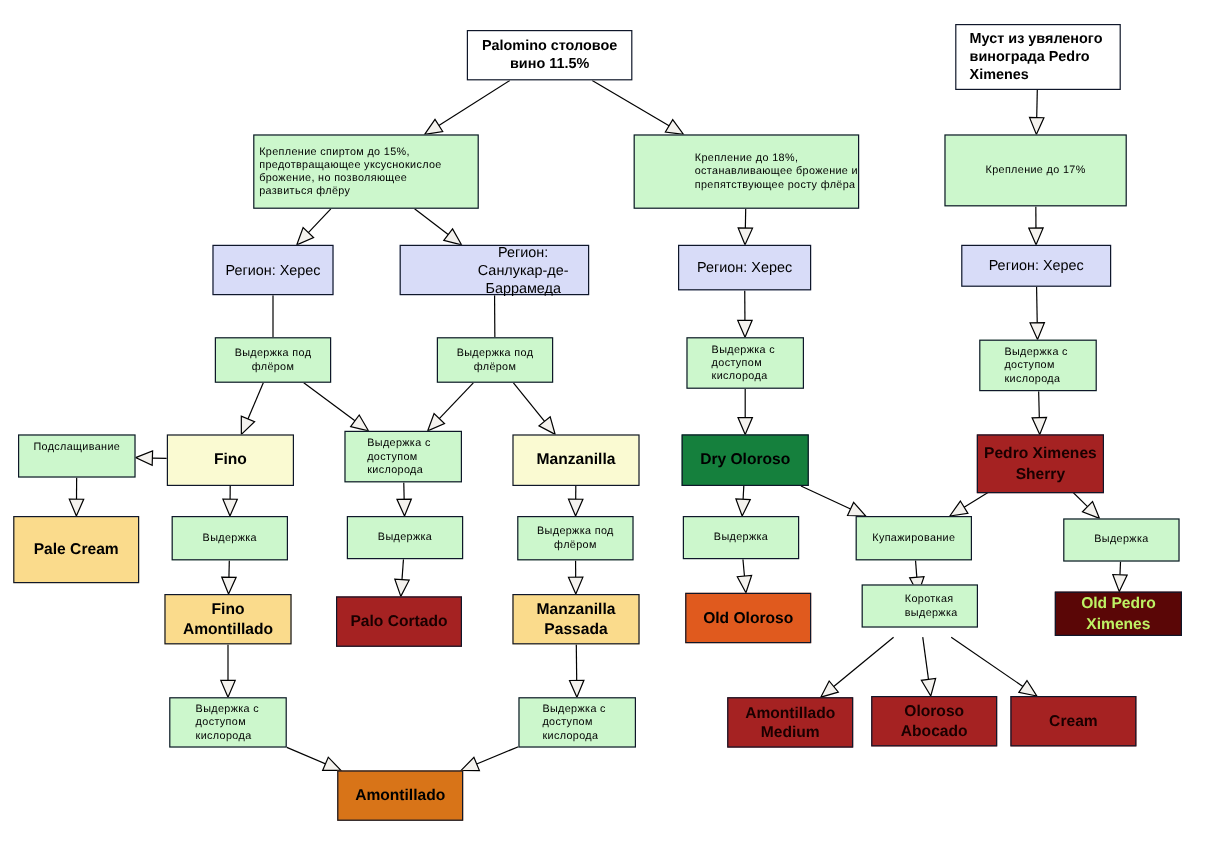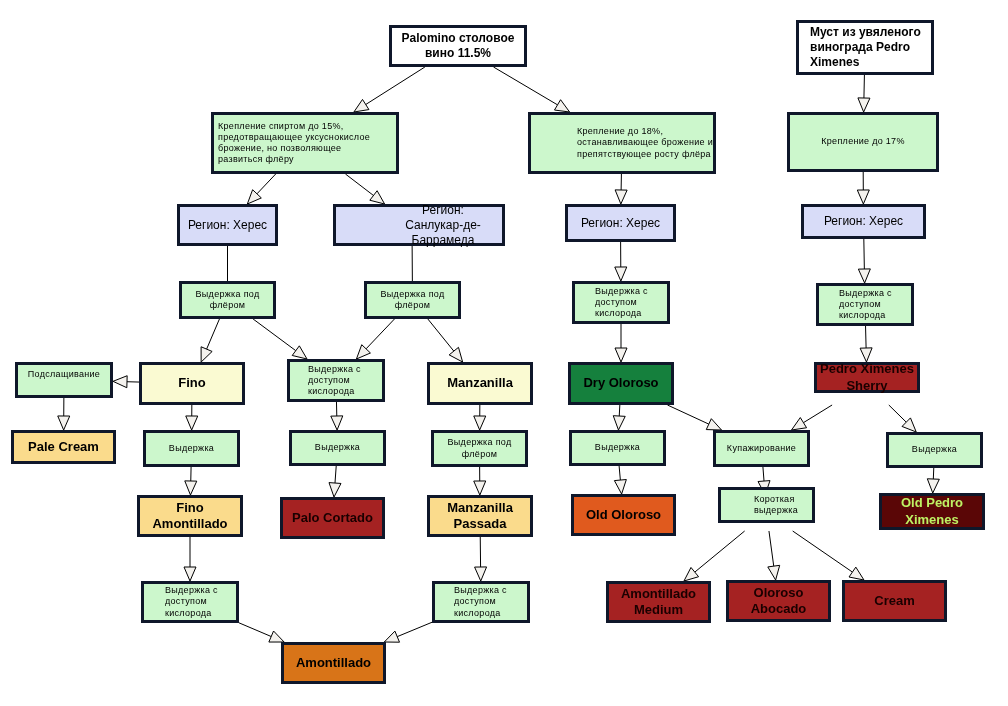--- a/index.html
+++ b/index.html
@@ -1,18 +1,18 @@
 <!DOCTYPE html>
 <html><head>
 <meta charset="utf-8">
 <style>
   html, body { margin: 0; padding: 0; background: #ffffff; }
   body { width: 1008px; height: 706px; position: relative; overflow: hidden; font-family: "Liberation Sans", sans-serif; }
   #edges { position: absolute; left: 0; top: 0; width: 1008px; height: 706px; }
-  .node { position: absolute; box-sizing: border-box; border: 3px solid #0f172a; display: flex; align-items: center; justify-content: center; text-align: center; color: #000; line-height: 1.25; }
+  .node { position: absolute; box-sizing: border-box; border: 1px solid #0f172a; display: flex; align-items: center; justify-content: center; text-align: center; color: #000; line-height: 1.25; }
   .node span { white-space: pre-line; }
   .white { background: #ffffff; font-weight: bold; font-size: 12px; }
   .proc { background: #ccf7cc; font-size: 9px; letter-spacing: 0.3px; }
   .proc.left span { text-align: left; }
   .region { background: #d8dcf8; font-size: 12px; }
   .wine { font-weight: bold; font-size: 13px; }
   .c-fino { background: #fafad2; }
   .c-light { background: #fadb8c; }
   .c-yellow { background: #15803d; }
   .c-orange { background: #d87418; }
@@ -123,21 +123,21 @@
 останавливающее брожение и
 препятствующее росту флёра</span>
   </div>
 <div class="node proc" style="left:787px;top:112px;width:152px;height:60px;">
     <span>Крепление до 17%</span>
   </div>
 
 <div class="node region" style="left:177px;top:204px;width:101px;height:42px;">
     <span>Регион: Херес</span>
   </div>
-<div class="node region" style="left:333px;top:204px;width:172px;height:42px;padding-left:48px;">
+<div class="node region" style="left:333px;top:204px;width:158px;height:42px;padding-left:48px;">
     <span>Регион:
 Санлукар-де-Баррамеда</span>
   </div>
 <div class="node region" style="left:565px;top:204px;width:111px;height:38px;">
     <span>Регион: Херес</span>
   </div>
 <div class="node region" style="left:801px;top:204px;width:125px;height:35px;">
     <span>Регион: Херес</span>
   </div>
 
@@ -170,26 +170,26 @@
   </div>
 <div class="node wine c-fino" style="left:139px;top:362px;width:106px;height:43px;">
     <span>Fino</span>
   </div>
 <div class="node wine c-fino" style="left:427px;top:362px;width:106px;height:43px;">
     <span>Manzanilla</span>
   </div>
 <div class="node wine c-yellow" style="left:568px;top:362px;width:106px;height:43px;">
     <span>Dry Oloroso</span>
   </div>
-<div class="node wine c-red" style="left:814px;top:362px;width:106px;height:31px;">
+<div class="node wine c-red" style="left:814px;top:362px;width:106px;height:49px;">
     <span>Pedro Ximenes
 Sherry</span>
   </div>
 
-<div class="node wine c-light" style="left:11px;top:430px;width:105px;height:34px;">
+<div class="node wine c-light" style="left:11px;top:430px;width:105px;height:56px;">
     <span>Pale Cream</span>
   </div>
 <div class="node proc" style="left:143px;top:430px;width:97px;height:37px;">
     <span>Выдержка</span>
   </div>
 <div class="node proc" style="left:289px;top:430px;width:97px;height:36px;">
     <span>Выдержка</span>
   </div>
 <div class="node proc" style="left:431px;top:430px;width:97px;height:37px;">
     <span>Выдержка под

